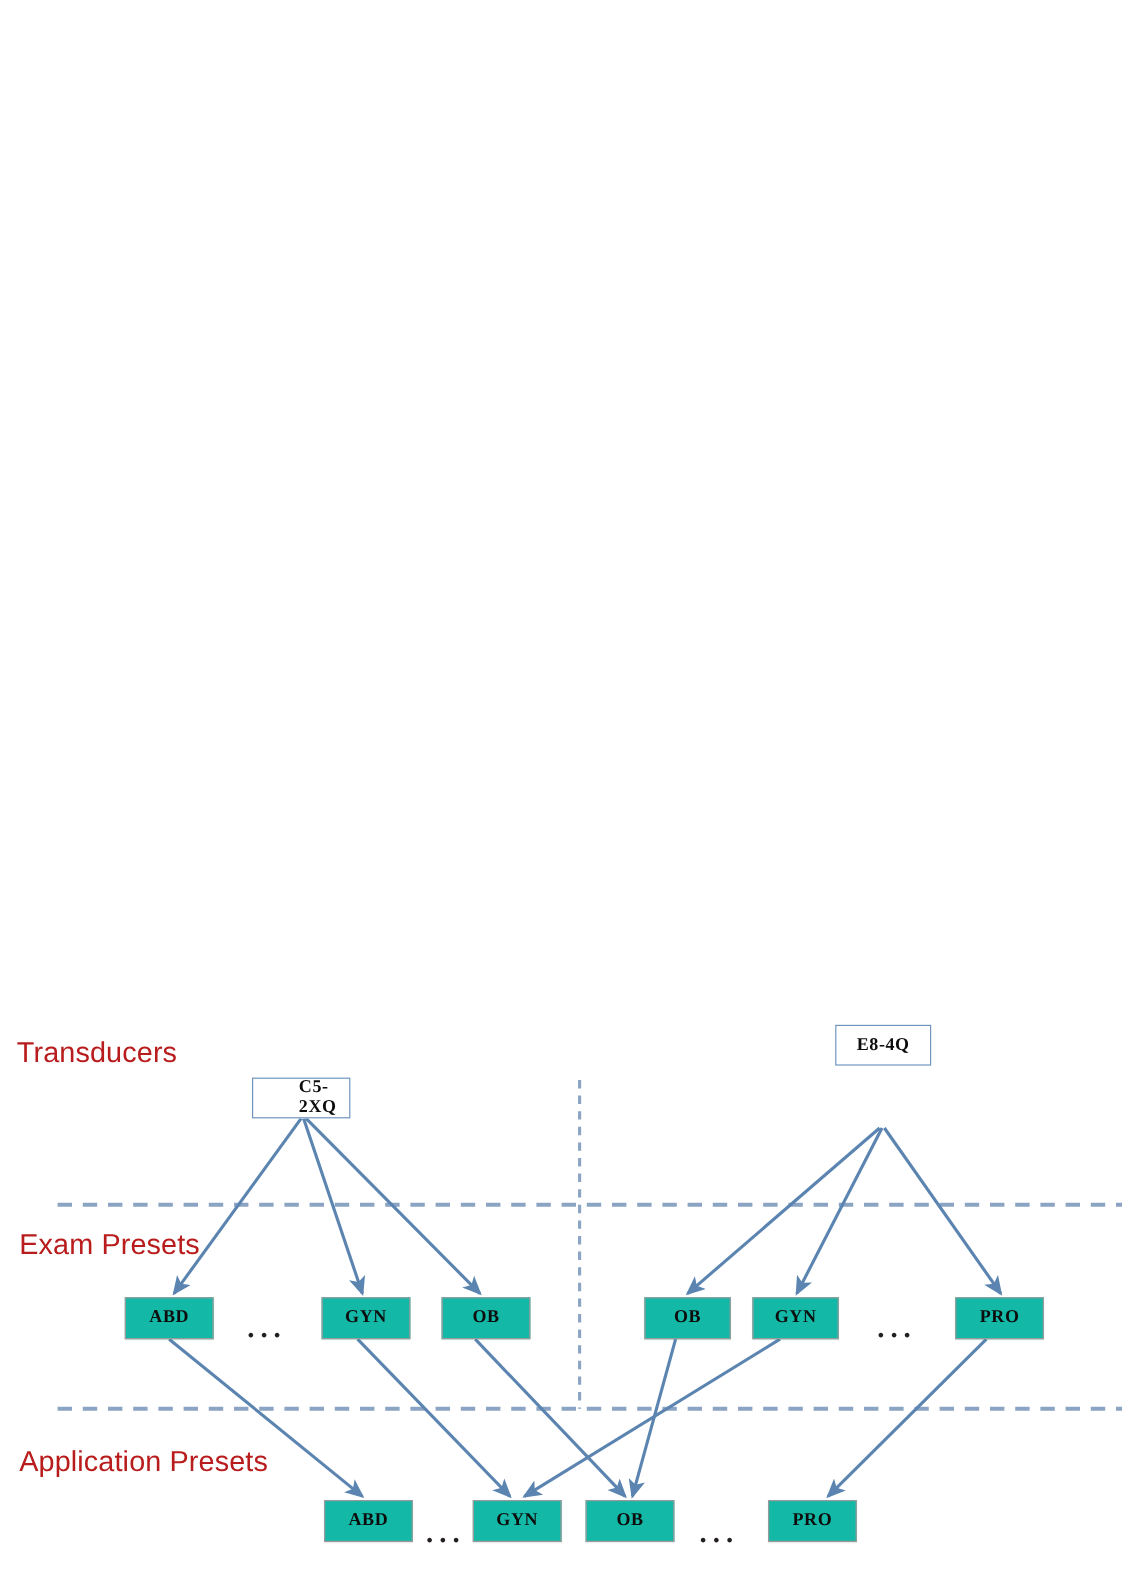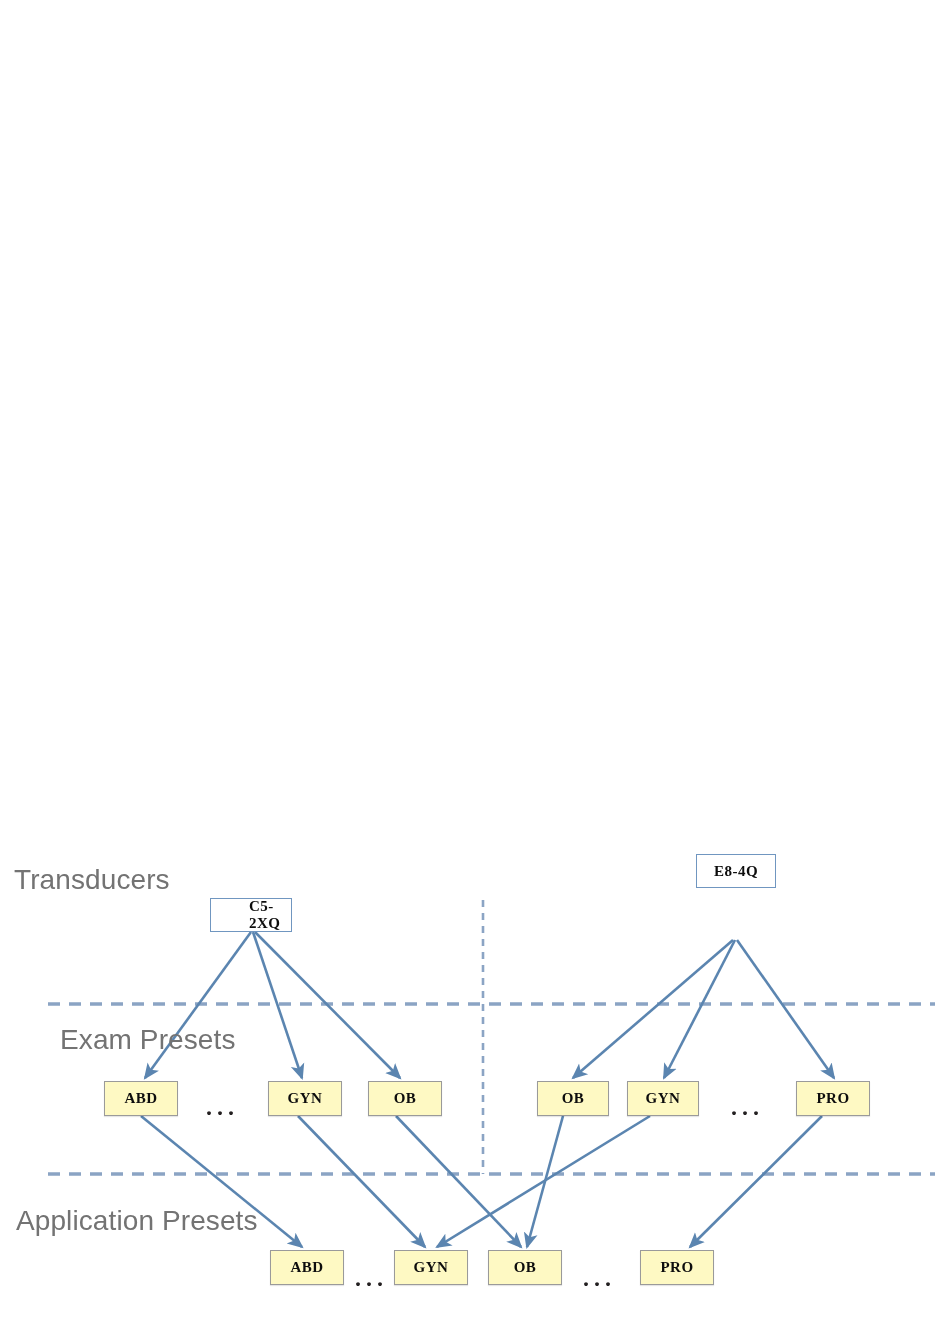--- a/index.html
+++ b/index.html
@@ -14,44 +14,44 @@
     overflow: hidden;
     font-family: "Liberation Sans", sans-serif;
   }
   #diagram-root {
     position: absolute;
     inset: 0;
   }
   .layer-label {
     position: absolute;
     font-family: "Liberation Sans", sans-serif;
-    font-size: 28px;
+    font-size: 24px;
     font-weight: 400;
-    color: #737373;
+    color: #b91c1c;
     letter-spacing: 0.1px;
     white-space: nowrap;
   }
   .node {
     position: absolute;
     display: flex;
     align-items: center;
     justify-content: center;
     font-family: "Liberation Serif", serif;
     font-weight: bold;
     font-size: 15px;
     letter-spacing: 0.5px;
     color: #0d0d0d;
     box-sizing: border-box;
   }
   .node.transducer {
     background: #ffffff;
     border: 1.6px solid #7096c0;
   }
   .node.preset {
-    background: #fef9c3;
+    background: #14b8a6;
     border: 1.2px solid #9a9a9a;
     box-shadow: 0 1px 1px rgba(0,0,0,0.10);
   }
   .ellipsis {
     position: absolute;
     font-family: "Liberation Serif", serif;
     font-size: 24px;
     font-weight: bold;
     color: #231f20;
     letter-spacing: 5px;
@@ -93,21 +93,21 @@
         <line x1="141" y1="1116" x2="302" y2="1247" stroke="#5b85b0" stroke-width="2.6" marker-end="url(#arrowhead)"></line>
         <line x1="298" y1="1116" x2="425" y2="1247" stroke="#5b85b0" stroke-width="2.6" marker-end="url(#arrowhead)"></line>
         <line x1="396" y1="1116" x2="521" y2="1247" stroke="#5b85b0" stroke-width="2.6" marker-end="url(#arrowhead)"></line>
         <line x1="563" y1="1116" x2="527" y2="1247" stroke="#5b85b0" stroke-width="2.6" marker-end="url(#arrowhead)"></line>
         <line x1="650" y1="1116" x2="437" y2="1247" stroke="#5b85b0" stroke-width="2.6" marker-end="url(#arrowhead)"></line>
         <line x1="822" y1="1116" x2="690" y2="1247" stroke="#5b85b0" stroke-width="2.6" marker-end="url(#arrowhead)"></line>
       </g>
   </svg>
 
   <div class="layer-label" style="left:14px; top:864px;">Transducers</div>
-  <div class="layer-label" style="left:16px; top:1024px;margin-left:44px;">Exam Presets</div>
+  <div class="layer-label" style="left:16px; top:1024px;">Exam Presets</div>
   <div class="layer-label" style="left:16px; top:1189px;margin-top:16px;">Application Presets</div>
 
   <div id="node-group">
       <div class="node transducer" style="left: 210px; top: 898px; width: 82px; height: 34px; padding-left: 38px;">
         <span>C5-2XQ</span>
       </div>
       <div class="node transducer" style="left: 696px; top: 854px; width: 80px; height: 34px;">
         <span>E8-4Q</span>
       </div>
       <div class="node preset" style="left: 104px; top: 1081px; width: 74px; height: 35px;">

